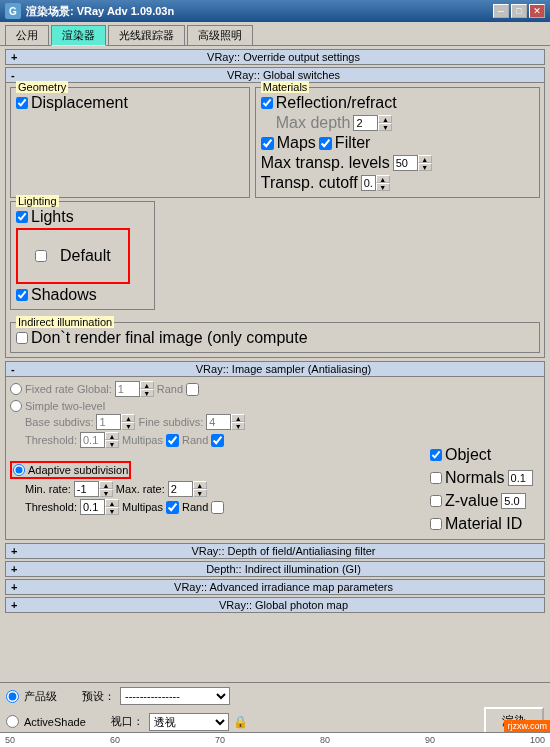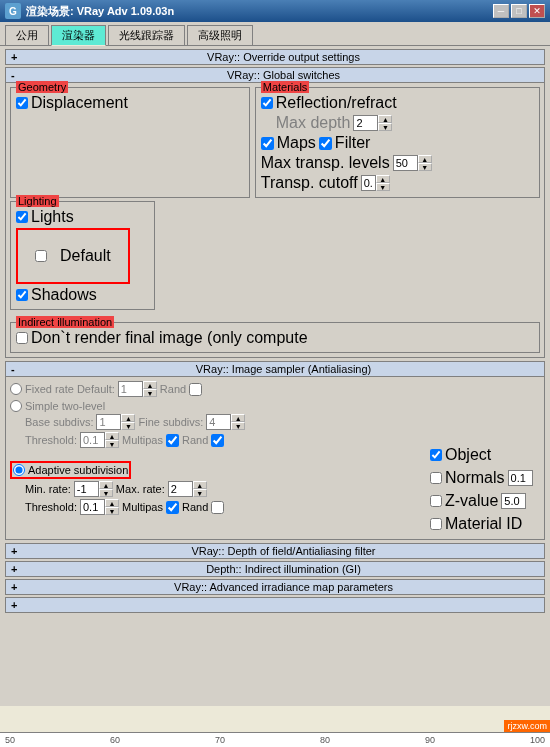--- a/index.html
+++ b/index.html
@@ -127,21 +127,21 @@
     .group-box {
       border: 1px solid #808080;
       padding: 3px 5px;
       flex: 1;
       position: relative;
     }
     .group-label {
       position: absolute;
       top: -7px;
       left: 5px;
-      background: #ef4444;
+      background: #fef9c3;
       padding: 0 2px;
       font-size: 11px;
       text-align: right;
     }
     .group-content {
       margin-top: 3px;
     }
 
     
     .check-row {
@@ -420,21 +420,21 @@
         <span class="section-title">VRay:: Image sampler (Antialiasing)</span>
       </div>
       <div class="section-body">
         <div style="display:flex; ">
 
           <div style="flex:1;">
 
             <div class="radio-row">
               <input type="radio" name="sampler" style="">
               <span class="sampler-label">Fixed rate</span>
-              <span class="sampler-label disabled-text">Default:</span>
+              <span class="sampler-label disabled-text">Global:</span>
               <div class="field-spin">
                 <input class="input-field input-small" type="text" value="1" style="color: rgb(128, 128, 128);">
                 <div class="spinner">
                   <div class="spinner-btn">▲</div>
                   <div class="spinner-btn">▼</div>
                 </div>
               </div>
               <span class="sampler-label disabled-text">Rand</span>
               <input type="checkbox" style="">
             </div>
@@ -561,25 +561,46 @@
     <div class="section" style="margin-top:2px;">
       <div class="section-header">
         <span class="section-toggle">+</span>
         <span class="section-title">VRay:: Advanced irradiance map parameters</span>
       </div>
     </div>
 
     <div class="section" style="margin-top:2px;">
       <div class="section-header">
         <span class="section-toggle">+</span>
+        <span class="section-title">VRay:: Global photon map</span>
       </div>
     </div>
 
   </div>
 
+  <div style="position:absolute; bottom:15px; left:0; right:0; background:#d4d0c8; border-top:1px solid #808080; padding:4px 6px; height:50px;">
+    <div class="bottom-row">
+      <input type="radio" name="level" checked="" style="">
+      <span>产品级</span>
+      <span style="margin-left:20px;">预设：</span>
+      <select class="select-field" style="width:110px;">
+        <option>---------------</option>
+      </select>
+    </div>
+    <div class="bottom-row" style="margin-top:2px;">
+      <input type="radio" name="level" style="">
+      <span>ActiveShade</span>
+      <span style="margin-left:20px;">视口：</span>
+      <select class="select-field" style="width:80px;">
+        <option>透视</option>
+      </select>
+      <span class="lock-icon">🔒</span>
+      <button class="render-btn">渲染</button>
+    </div>
+  </div>
 
   <div class="ruler-bar" style="position:absolute; bottom:0; left:0; right:0;">
     <span>50</span>
     <span>60</span>
     <span>70</span>
     <span>80</span>
     <span>90</span>
     <span>100</span>
   </div>
 

